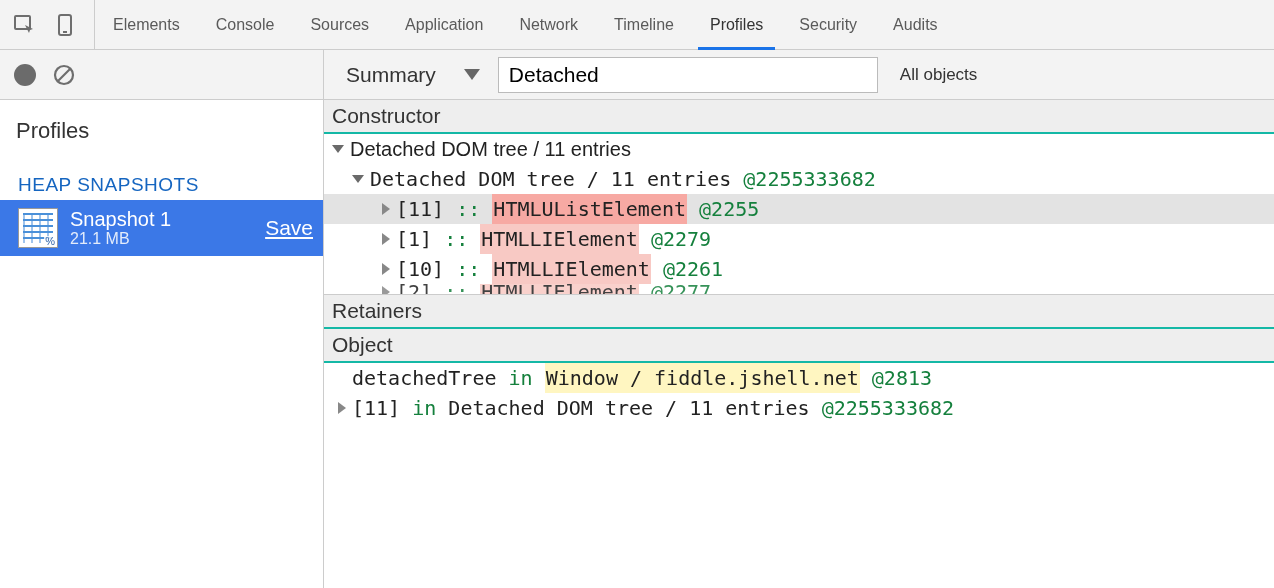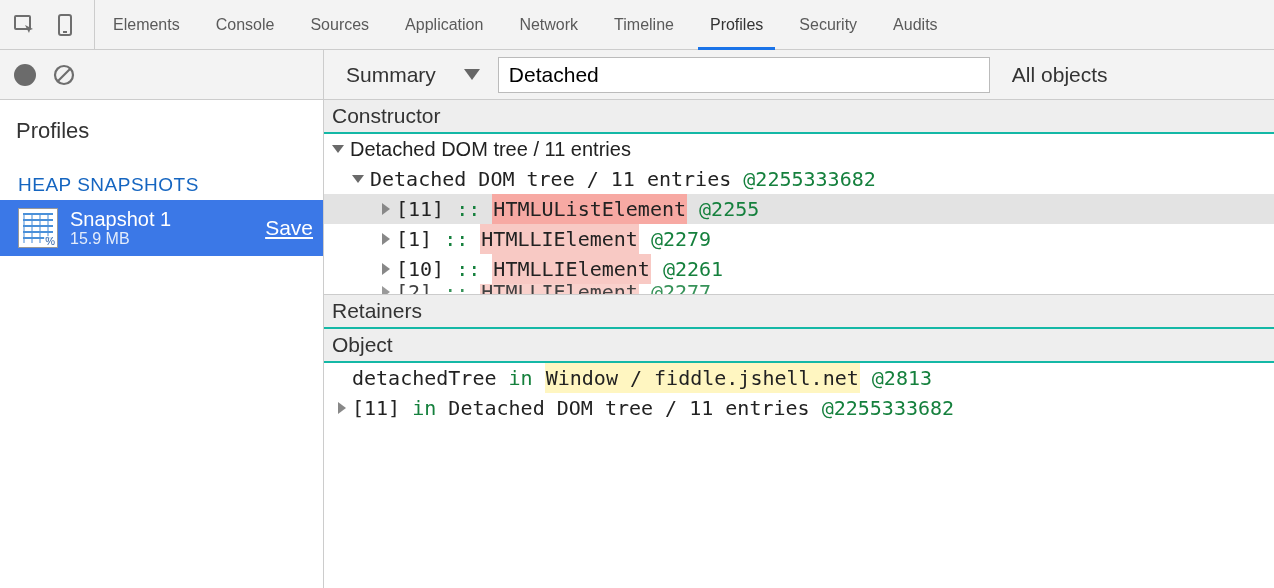--- a/index.html
+++ b/index.html
@@ -164,24 +164,24 @@
     border-left: 8px solid transparent;
     border-right: 8px solid transparent;
     border-top: 11px solid #666;
   }
   .filter-input {
     height: 36px;
     font-size: 21px;
     padding: 2px 10px;
     border: 1px solid #bbb;
     background: #fff;
-    width: 492px;
+    width: 380px;
   }
   .all-objects {
-    font-size: 21px;
+    font-size: 17px;
     color: #333;
     padding-left: 10px;
     cursor: pointer;
   }
   .panel-header {
     font-size: 21px;
     color: #333;
     background: #eee;
     border-bottom: 2px solid #14b8a6;
     padding: 4px 8px;
@@ -284,21 +284,21 @@
       </div>
     </div>
     <div class="sidebar-section-title">Profiles</div>
     <div class="sidebar-subtitle">HEAP SNAPSHOTS</div>
     <div class="snapshot-row">
       <div class="snapshot-icon">
           <span class="pct">%</span>
         </div>
       <div class="snapshot-text">
         <div class="snapshot-name">Snapshot 1</div>
-        <div class="snapshot-size">15.9 MB</div>
+        <div class="snapshot-size">21.1 MB</div>
       </div>
       <div class="snapshot-save">Save</div>
     </div>
   </div>
 
   <div class="content">
     <div class="content-toolbar">
       <div class="summary-select">
         <span>Summary</span>
         <span class="dropdown-triangle"></span>

